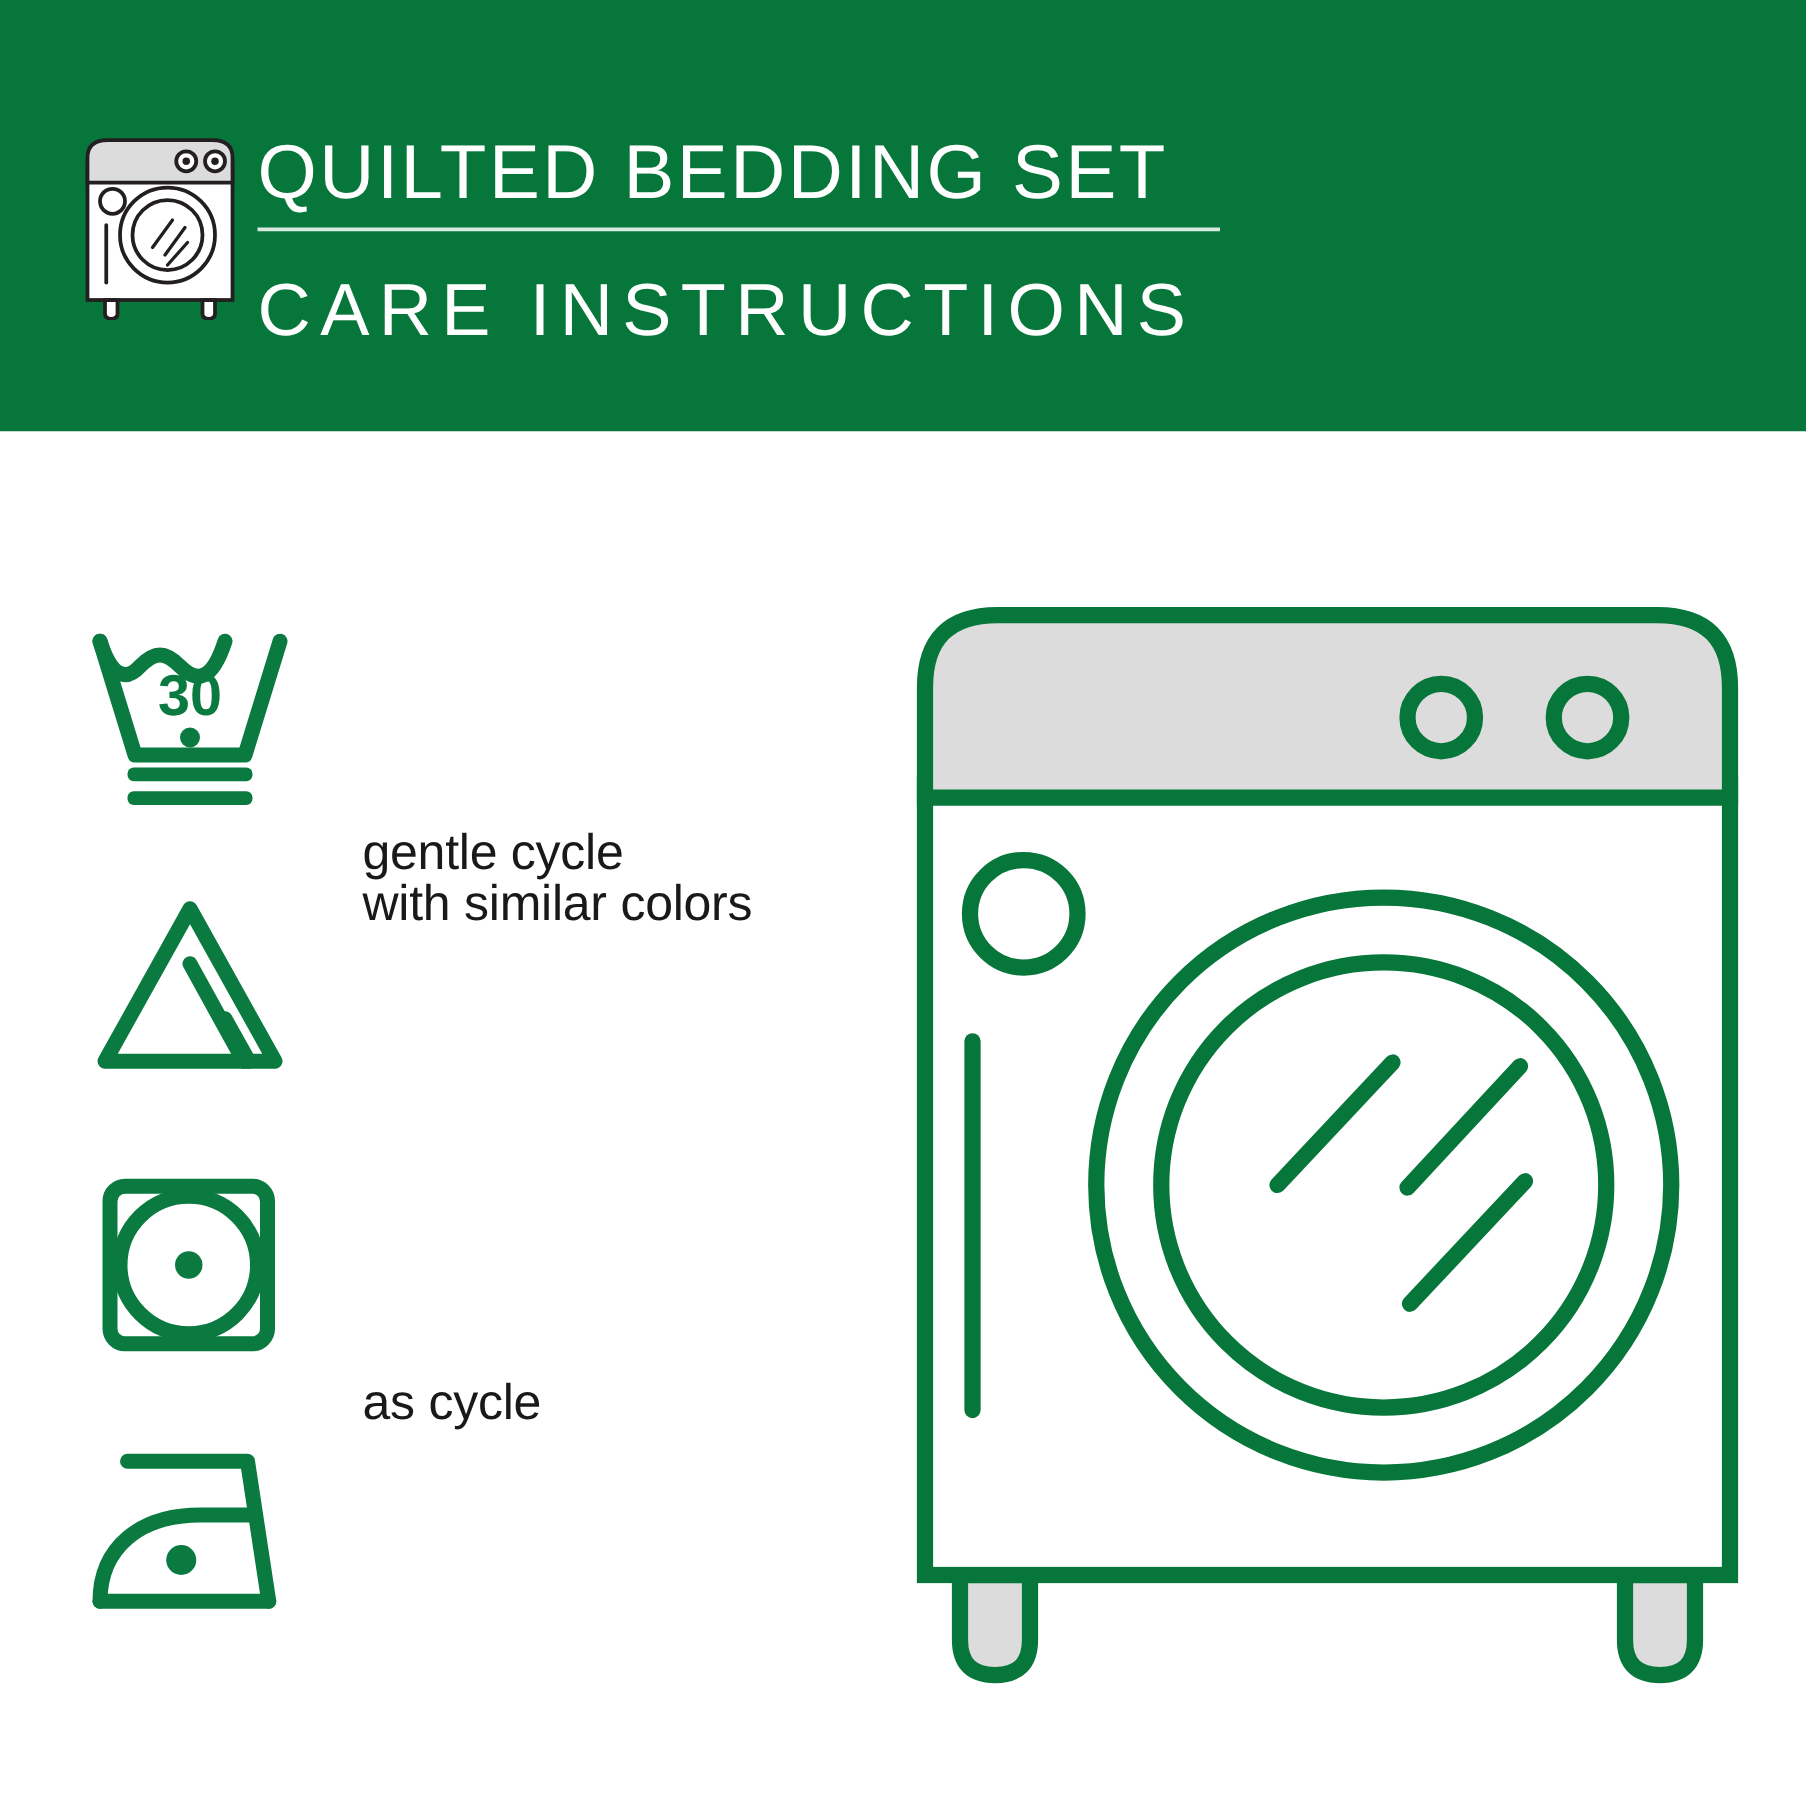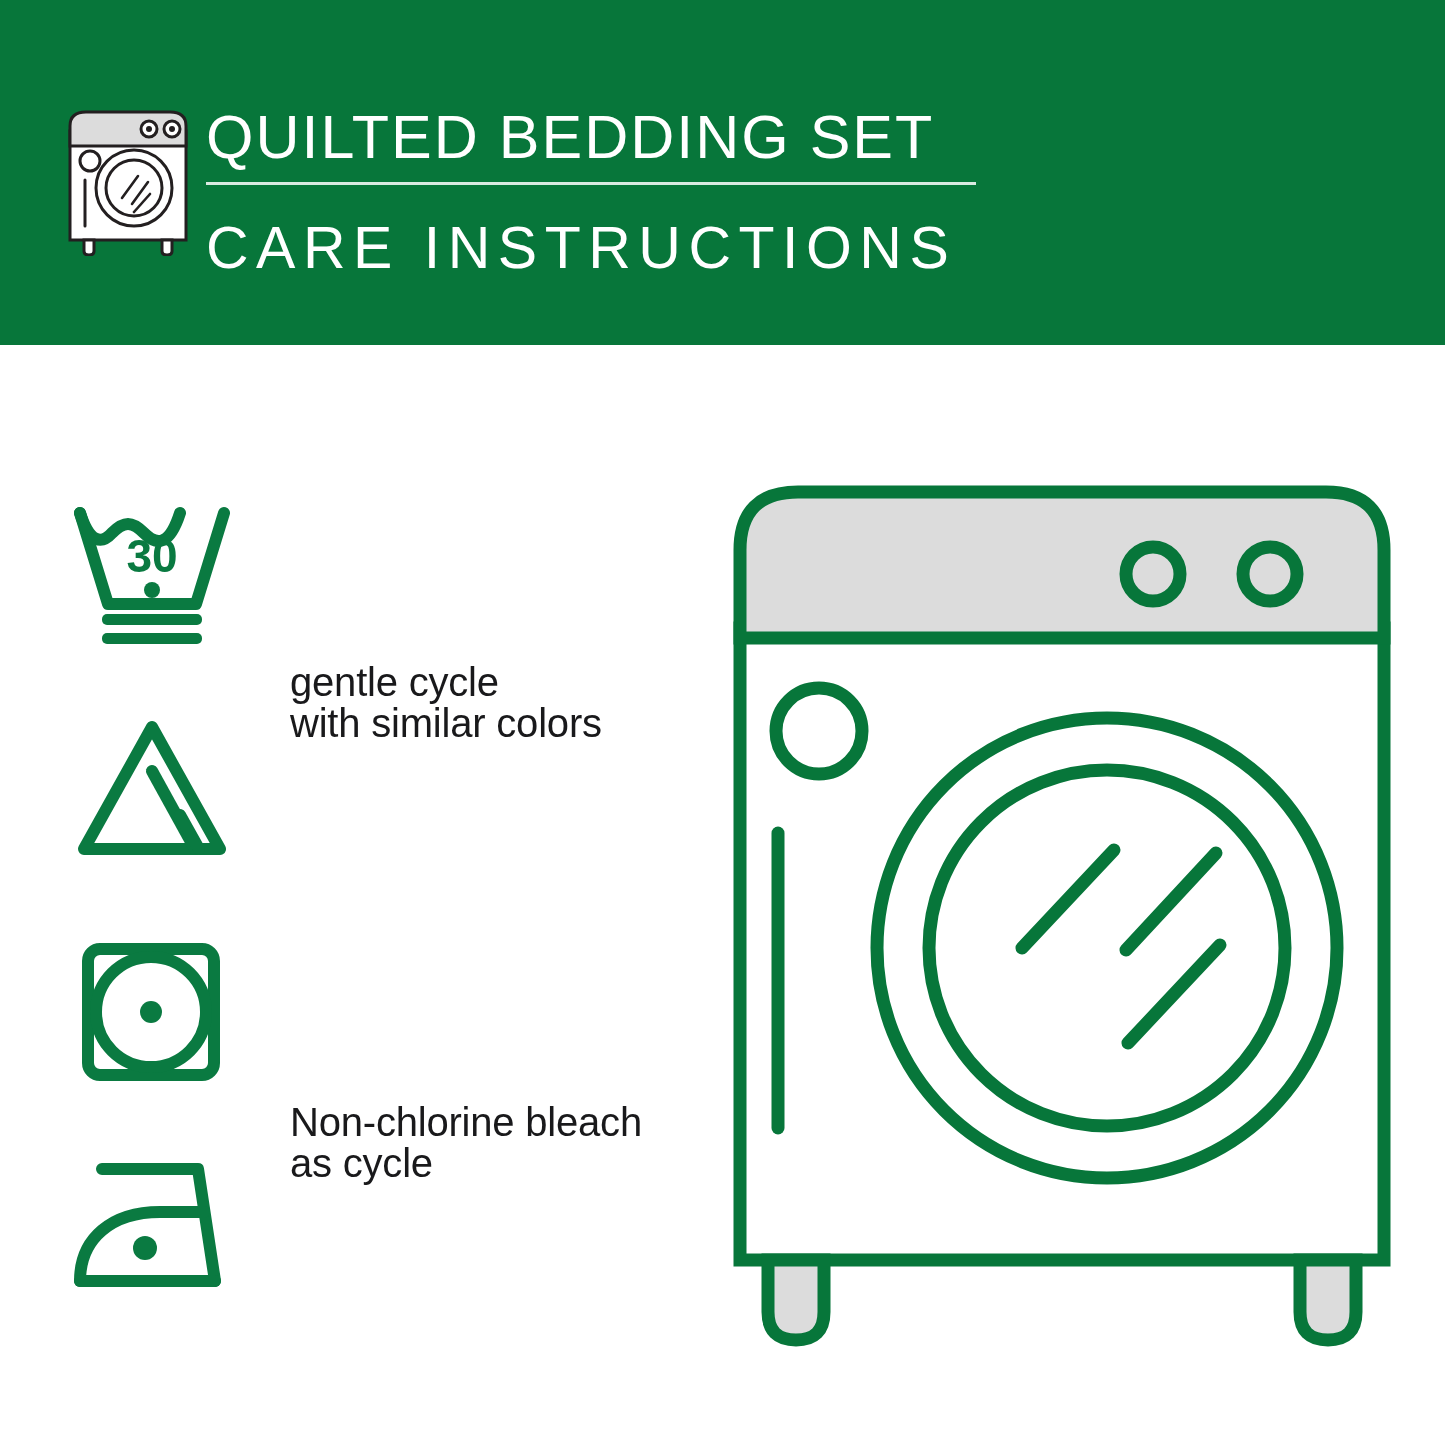--- a/index.html
+++ b/index.html
@@ -192,21 +192,20 @@
             <line x1="84" y1="56" x2="127" y2="134"></line>
             <line x1="103" y1="90" x2="127" y2="134" stroke-width="0"></line>
             <line x1="112" y1="106" x2="128" y2="134" stroke-width="0"></line>
           </g>
           <g fill="none" stroke="#0a7a41" stroke-width="12" stroke-linecap="round" stroke-linejoin="round">
             <line x1="112" y1="100" x2="131" y2="134"></line>
           </g>
         </svg>
       </div>
       <div class="care-text">
-        <div>Non-chlorine bleach</div>
         <div>as cycle</div>
       </div>
     </div>
 
     <div class="care-row" id="row-dry">
       <div class="care-icon">
         <svg viewBox="0 0 170 150" width="170" height="150" xmlns="http://www.w3.org/2000/svg">
           <rect x="20" y="12" width="126" height="126" rx="12" ry="12" fill="none" stroke="#0a7a41" stroke-width="12"></rect>
           <circle cx="83" cy="75" r="55" fill="none" stroke="#0a7a41" stroke-width="12"></circle>
           <circle cx="83" cy="75" r="11" fill="#0a7a41"></circle>

